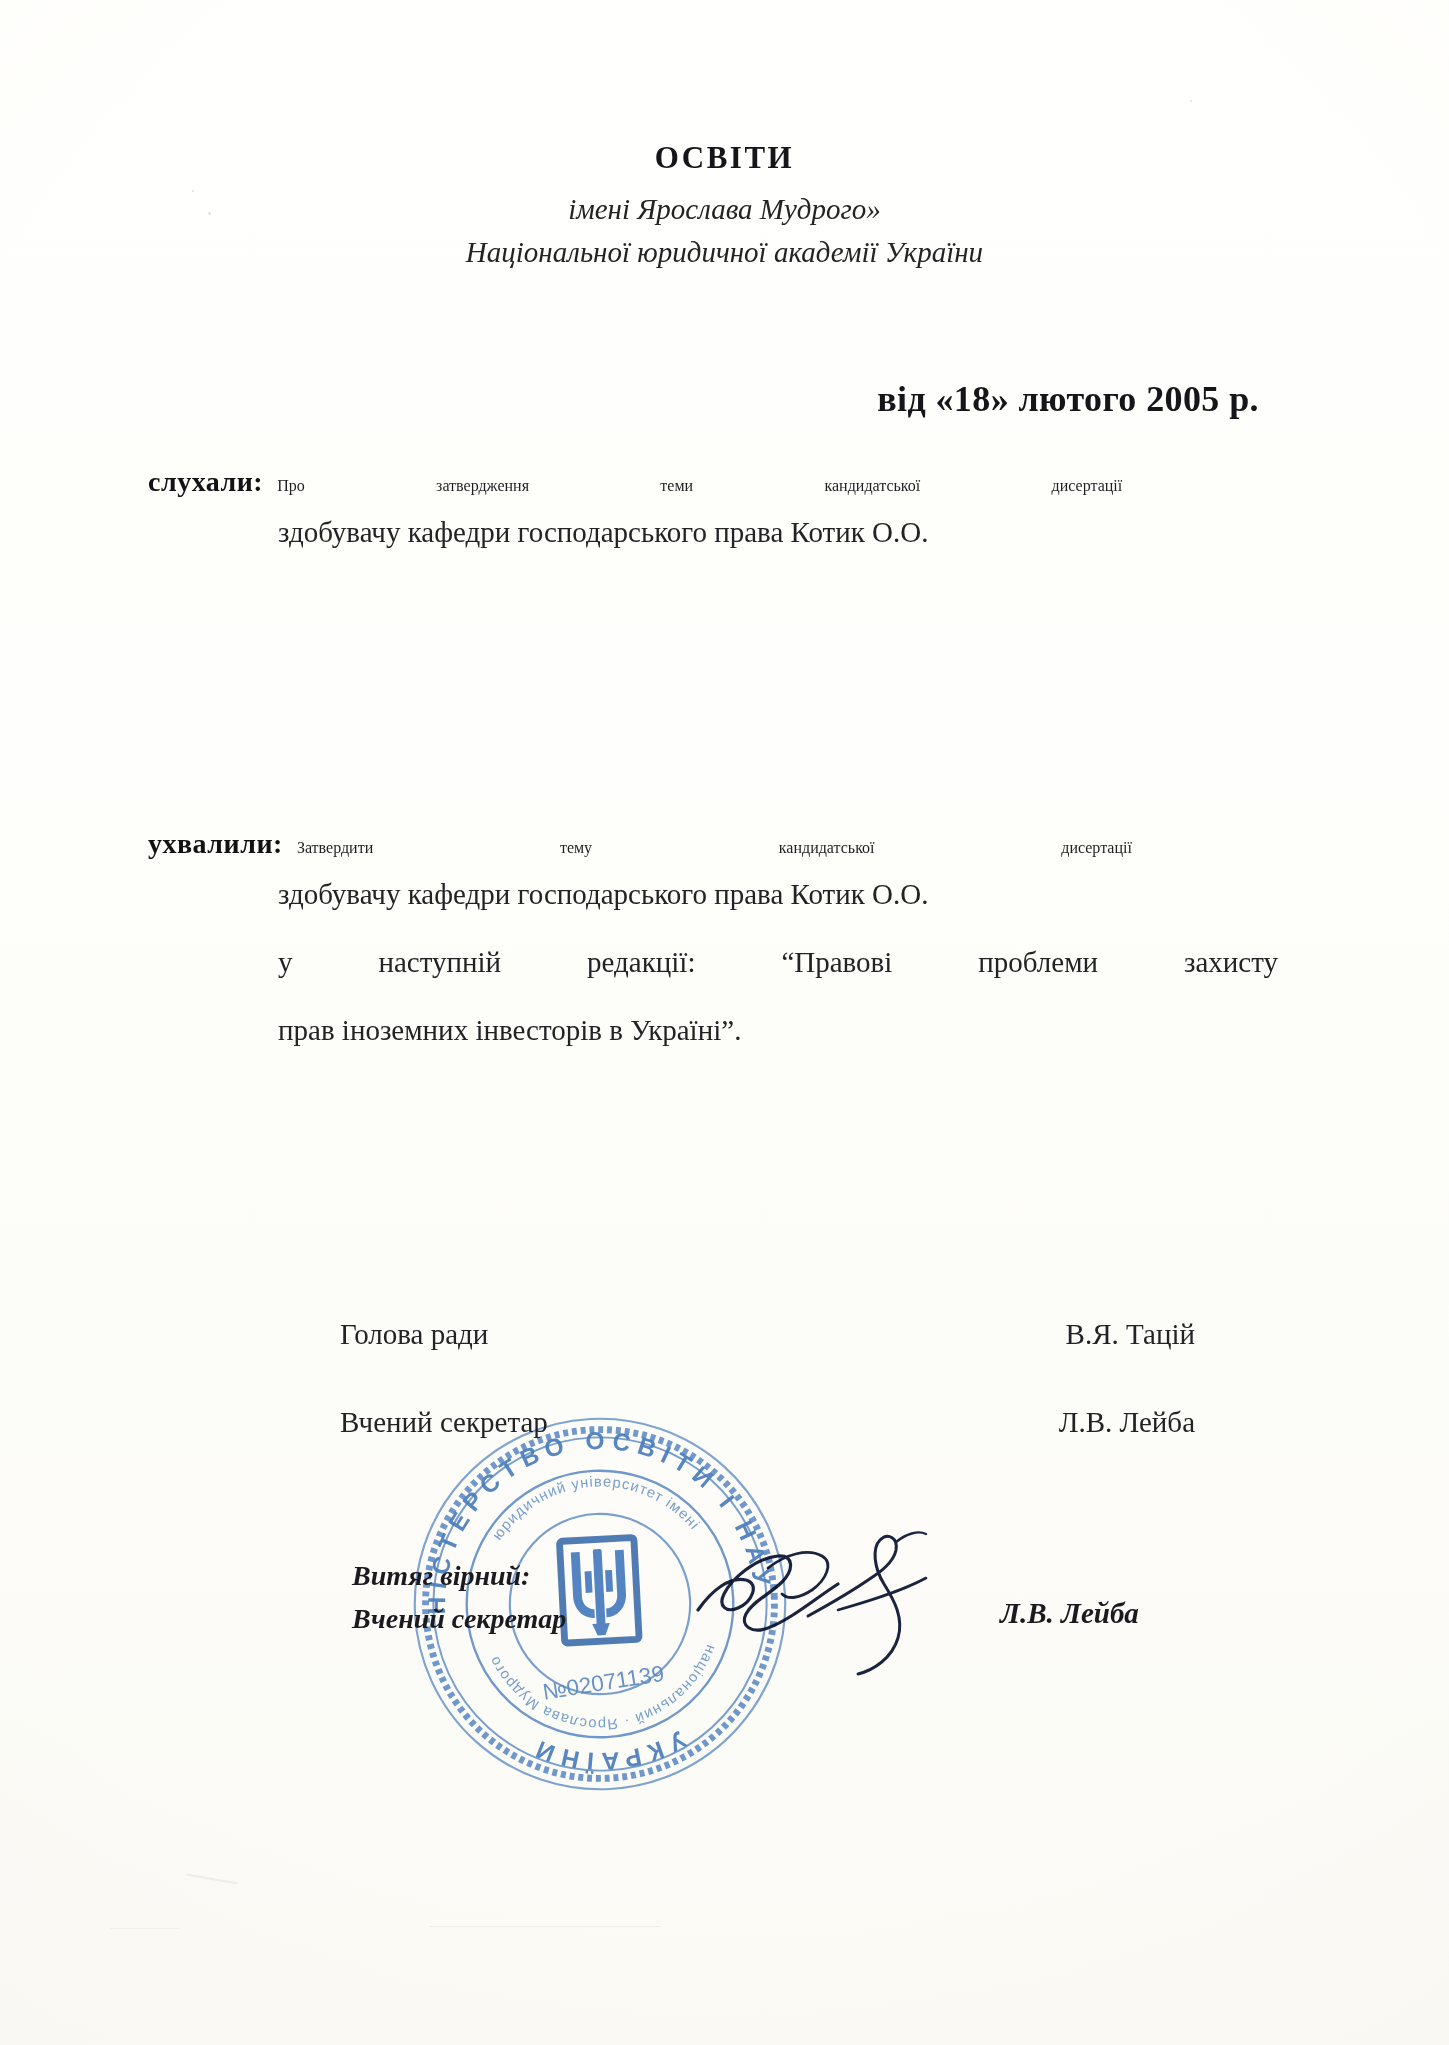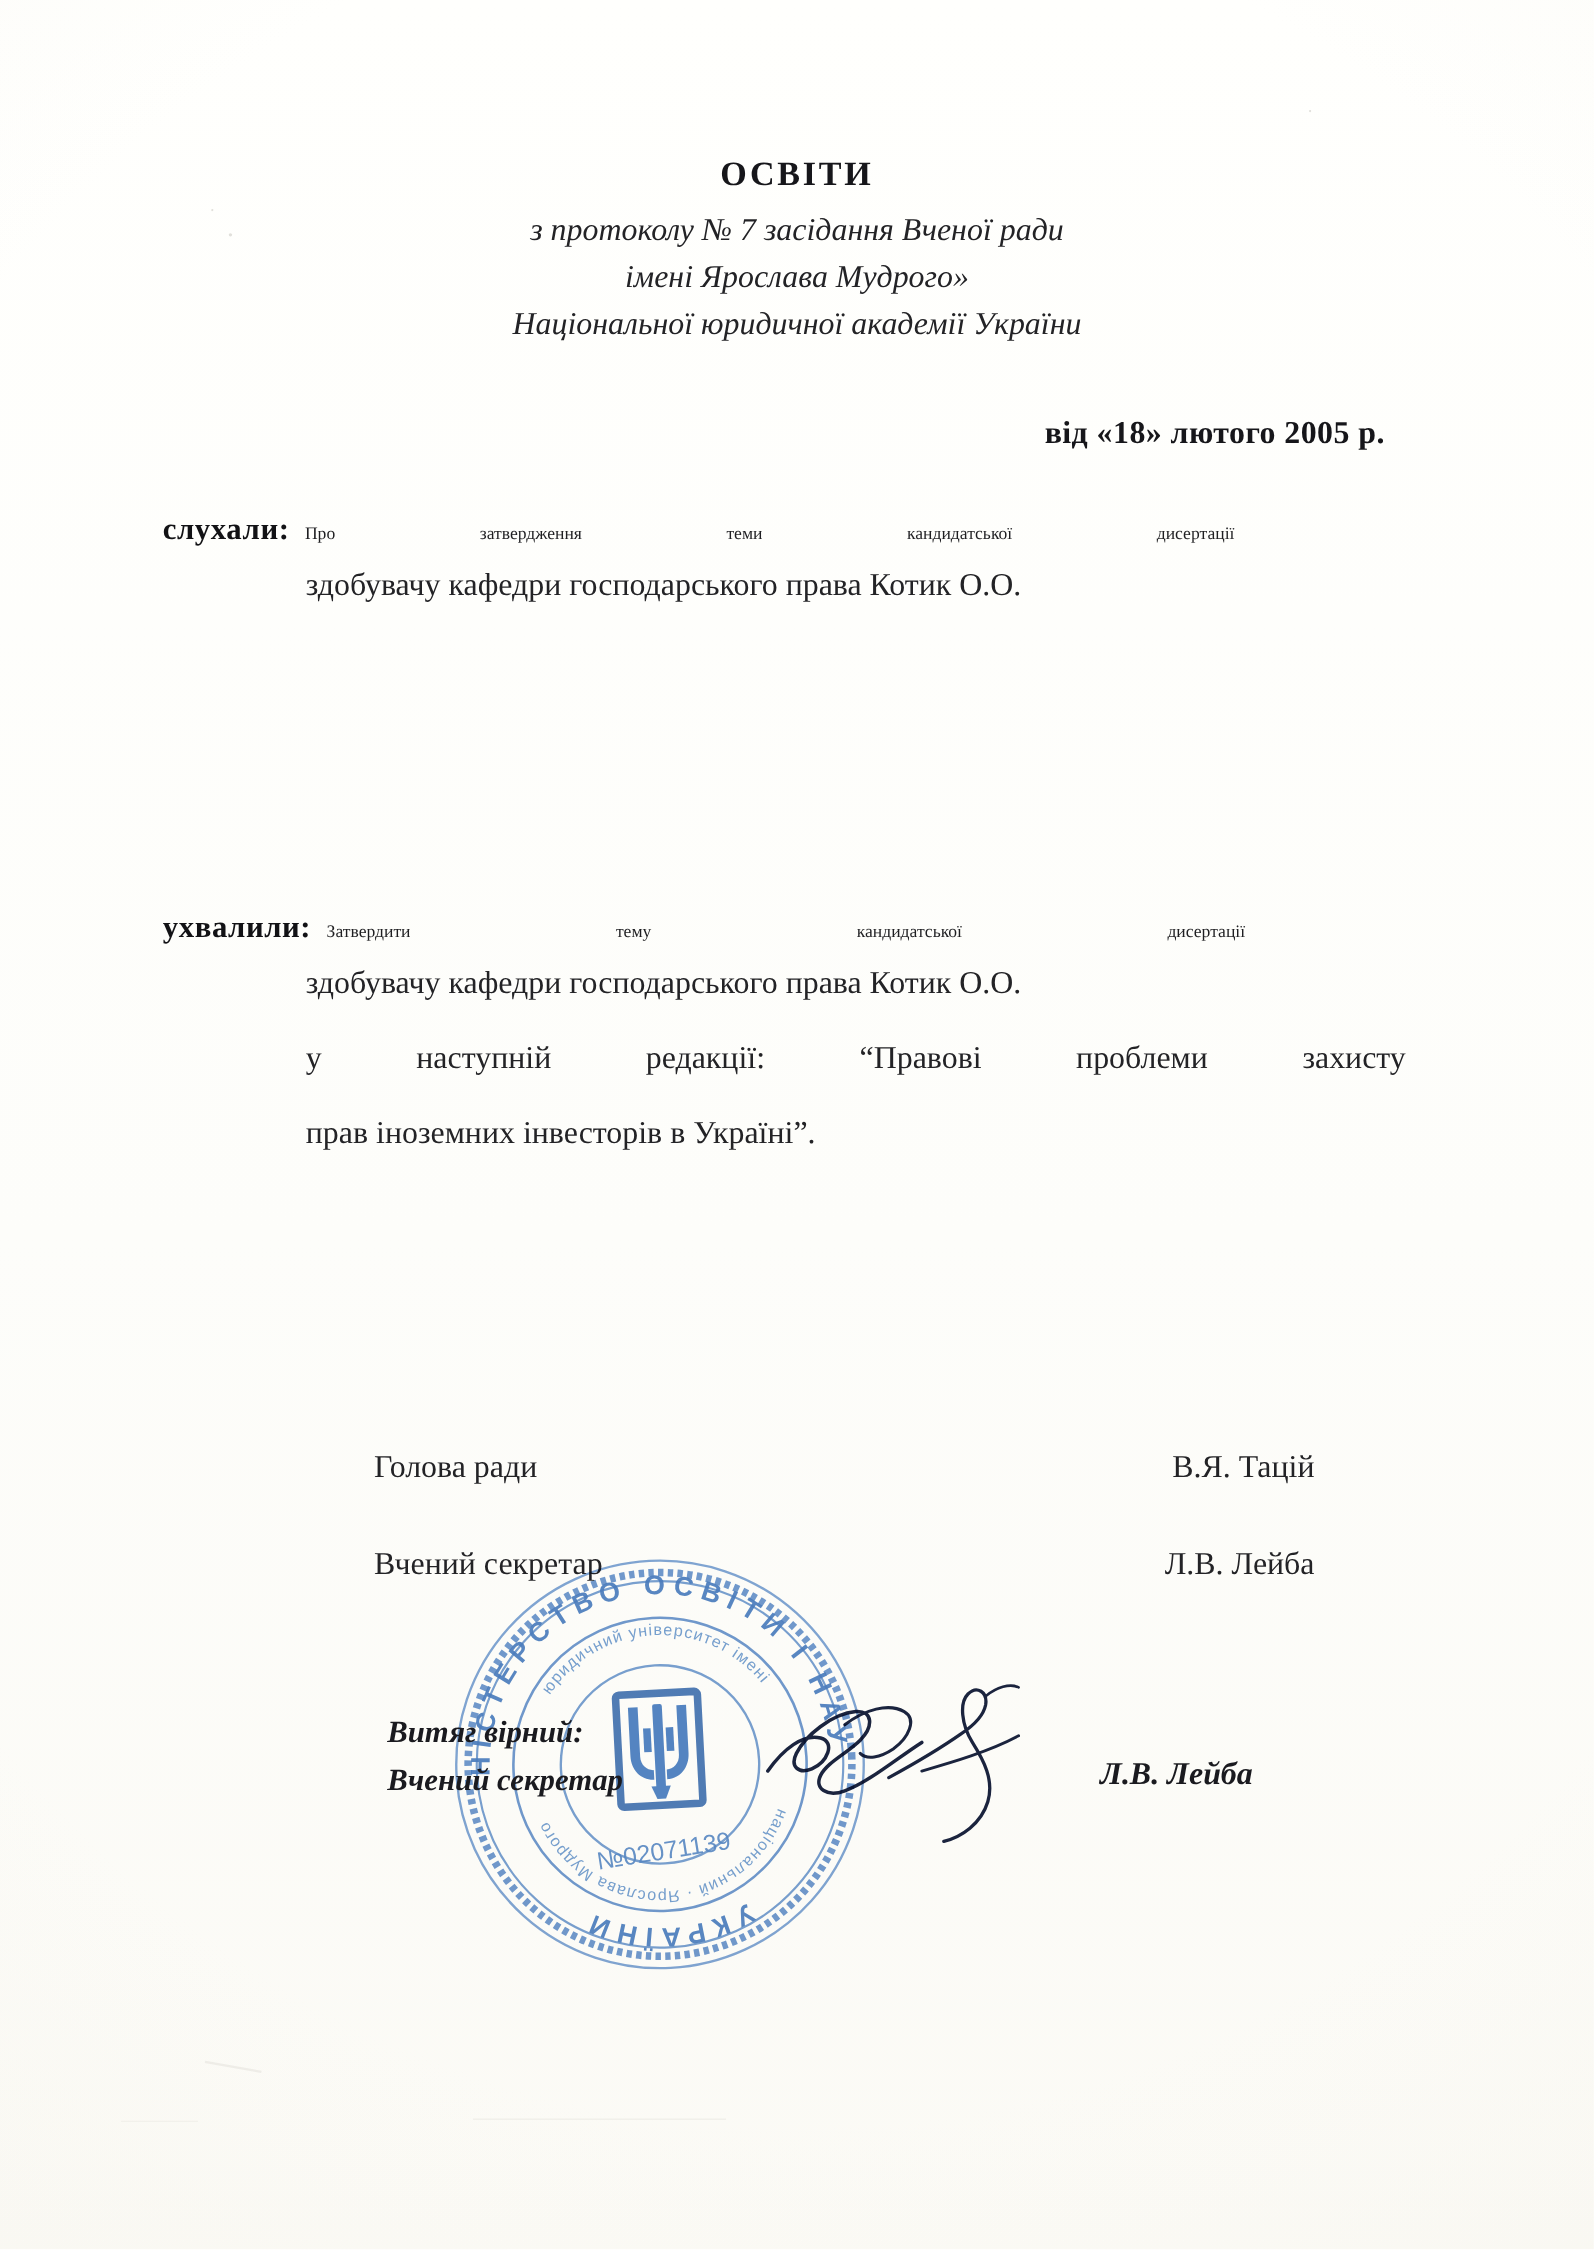--- a/index.html
+++ b/index.html
@@ -64,21 +64,21 @@
     font-size: 29px;
     line-height: 43px;
     color: #232326;
   }
 
   .date-line {
     position: absolute;
     top: 378px;
     right: 190px;
     font-weight: bold;
-    font-size: 29px;
+    font-size: 36px;
     letter-spacing: .4px;
     color: #16161a;
   }
 
   
   .section {
     position: absolute;
     left: 148px;
     width: 1135px;
   }
@@ -215,21 +215,20 @@
   <div class="speck" style="left:1190px; top:100px; width:2px; height:2px;"></div>
   <div class="scan-line" style="left:186px; top:1878px; width:52px; height:2px; transform:rotate(10deg);"></div>
   <div class="scan-line" style="left:430px; top:1926px; width:230px; height:1px;"></div>
   <div class="scan-line" style="left:110px; top:1928px; width:70px; height:1px; opacity:.35;"></div>
 
   <div class="content">
 
     <div class="doc-title">ОСВІТИ</div>
 
     <div class="subtitle-block">
-      <div>з протоколу № 7 засідання Вченої ради</div>
       <div>імені Ярослава Мудрого»</div>
       <div>Національної юридичної академії України</div>
     </div>
 
     <div class="date-line">від «18» лютого 2005 р.</div>
 
     <div class="section sec-heard">
       <div class="lead-row">
         <span class="sec-lead"><span>слухали</span><span>:</span></span><span class="lead-rest" style="width:845px;">Про затвердження теми кандидатської дисертації</span>
       </div>

